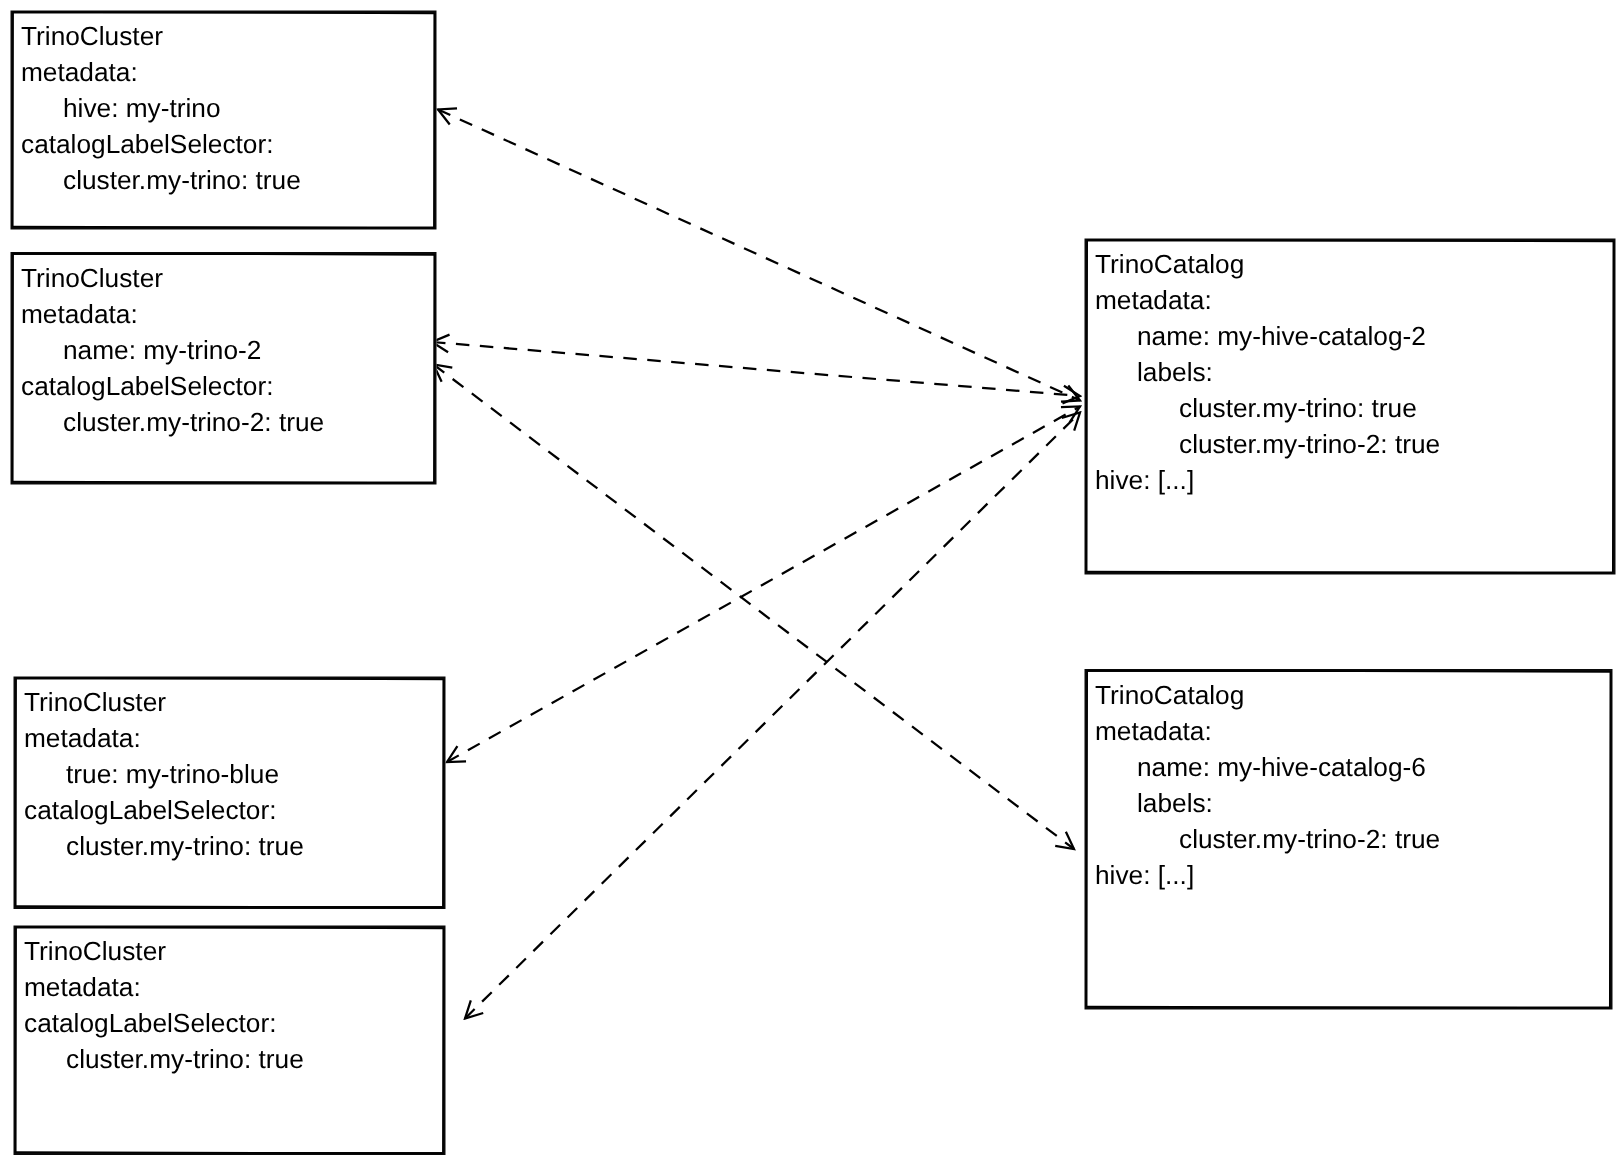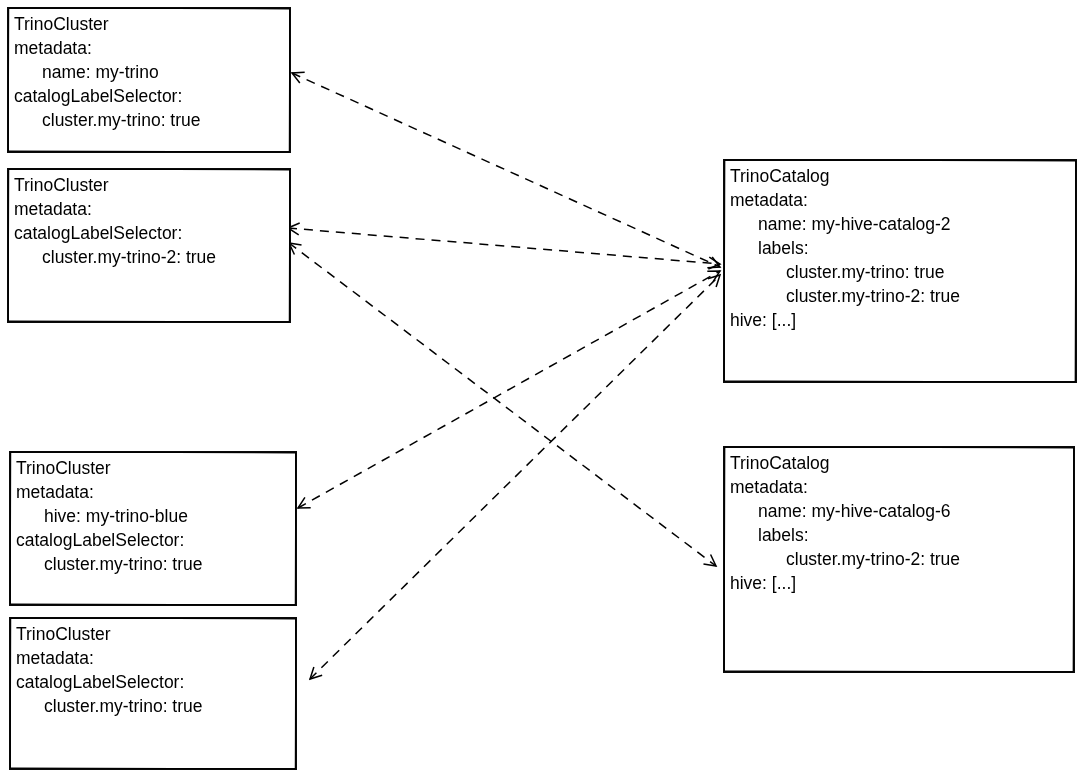--- a/index.html
+++ b/index.html
@@ -73,40 +73,41 @@
     <path class="edge" d="M288,228 L720,264" marker-start="url(#ah)" marker-end="url(#ah)"></path>
     <path class="edge" d="M298,508 L720,271" marker-start="url(#ah)" marker-end="url(#ah)"></path>
     <path class="edge" d="M310,679 L720,275" marker-start="url(#ah)" marker-end="url(#ah)"></path>
     <path class="edge" d="M289,243 L716,566" marker-start="url(#ah)" marker-end="url(#ah)"></path>
   </svg>
 
   <div class="node" style="left:7px;top:7px;width:284px;height:146px">
     <div class="inner">
       <div class="ln i0">TrinoCluster</div>
       <div class="ln i0">metadata:</div>
-      <div class="ln i1">name: my-trino</div>
+      <div class="ln i1">hive: my-trino</div>
       <div class="ln i0">catalogLabelSelector:</div>
       <div class="ln i1">cluster.my-trino: true</div>
     </div>
   </div>
 
   <div class="node" style="left:7px;top:168px;width:284px;height:155px">
     <div class="inner">
       <div class="ln i0">TrinoCluster</div>
       <div class="ln i0">metadata:</div>
+      <div class="ln i1">name: my-trino-2</div>
       <div class="ln i0">catalogLabelSelector:</div>
       <div class="ln i1">cluster.my-trino-2: true</div>
     </div>
   </div>
 
   <div class="node" style="left:9px;top:451px;width:288px;height:155px">
     <div class="inner">
       <div class="ln i0">TrinoCluster</div>
       <div class="ln i0">metadata:</div>
-      <div class="ln i1">hive: my-trino-blue</div>
+      <div class="ln i1">true: my-trino-blue</div>
       <div class="ln i0">catalogLabelSelector:</div>
       <div class="ln i1">cluster.my-trino: true</div>
     </div>
   </div>
 
   <div class="node" style="left:9px;top:617px;width:288px;height:153px">
     <div class="inner">
       <div class="ln i0">TrinoCluster</div>
       <div class="ln i0">metadata:</div>
       <div class="ln i0">catalogLabelSelector:</div>

